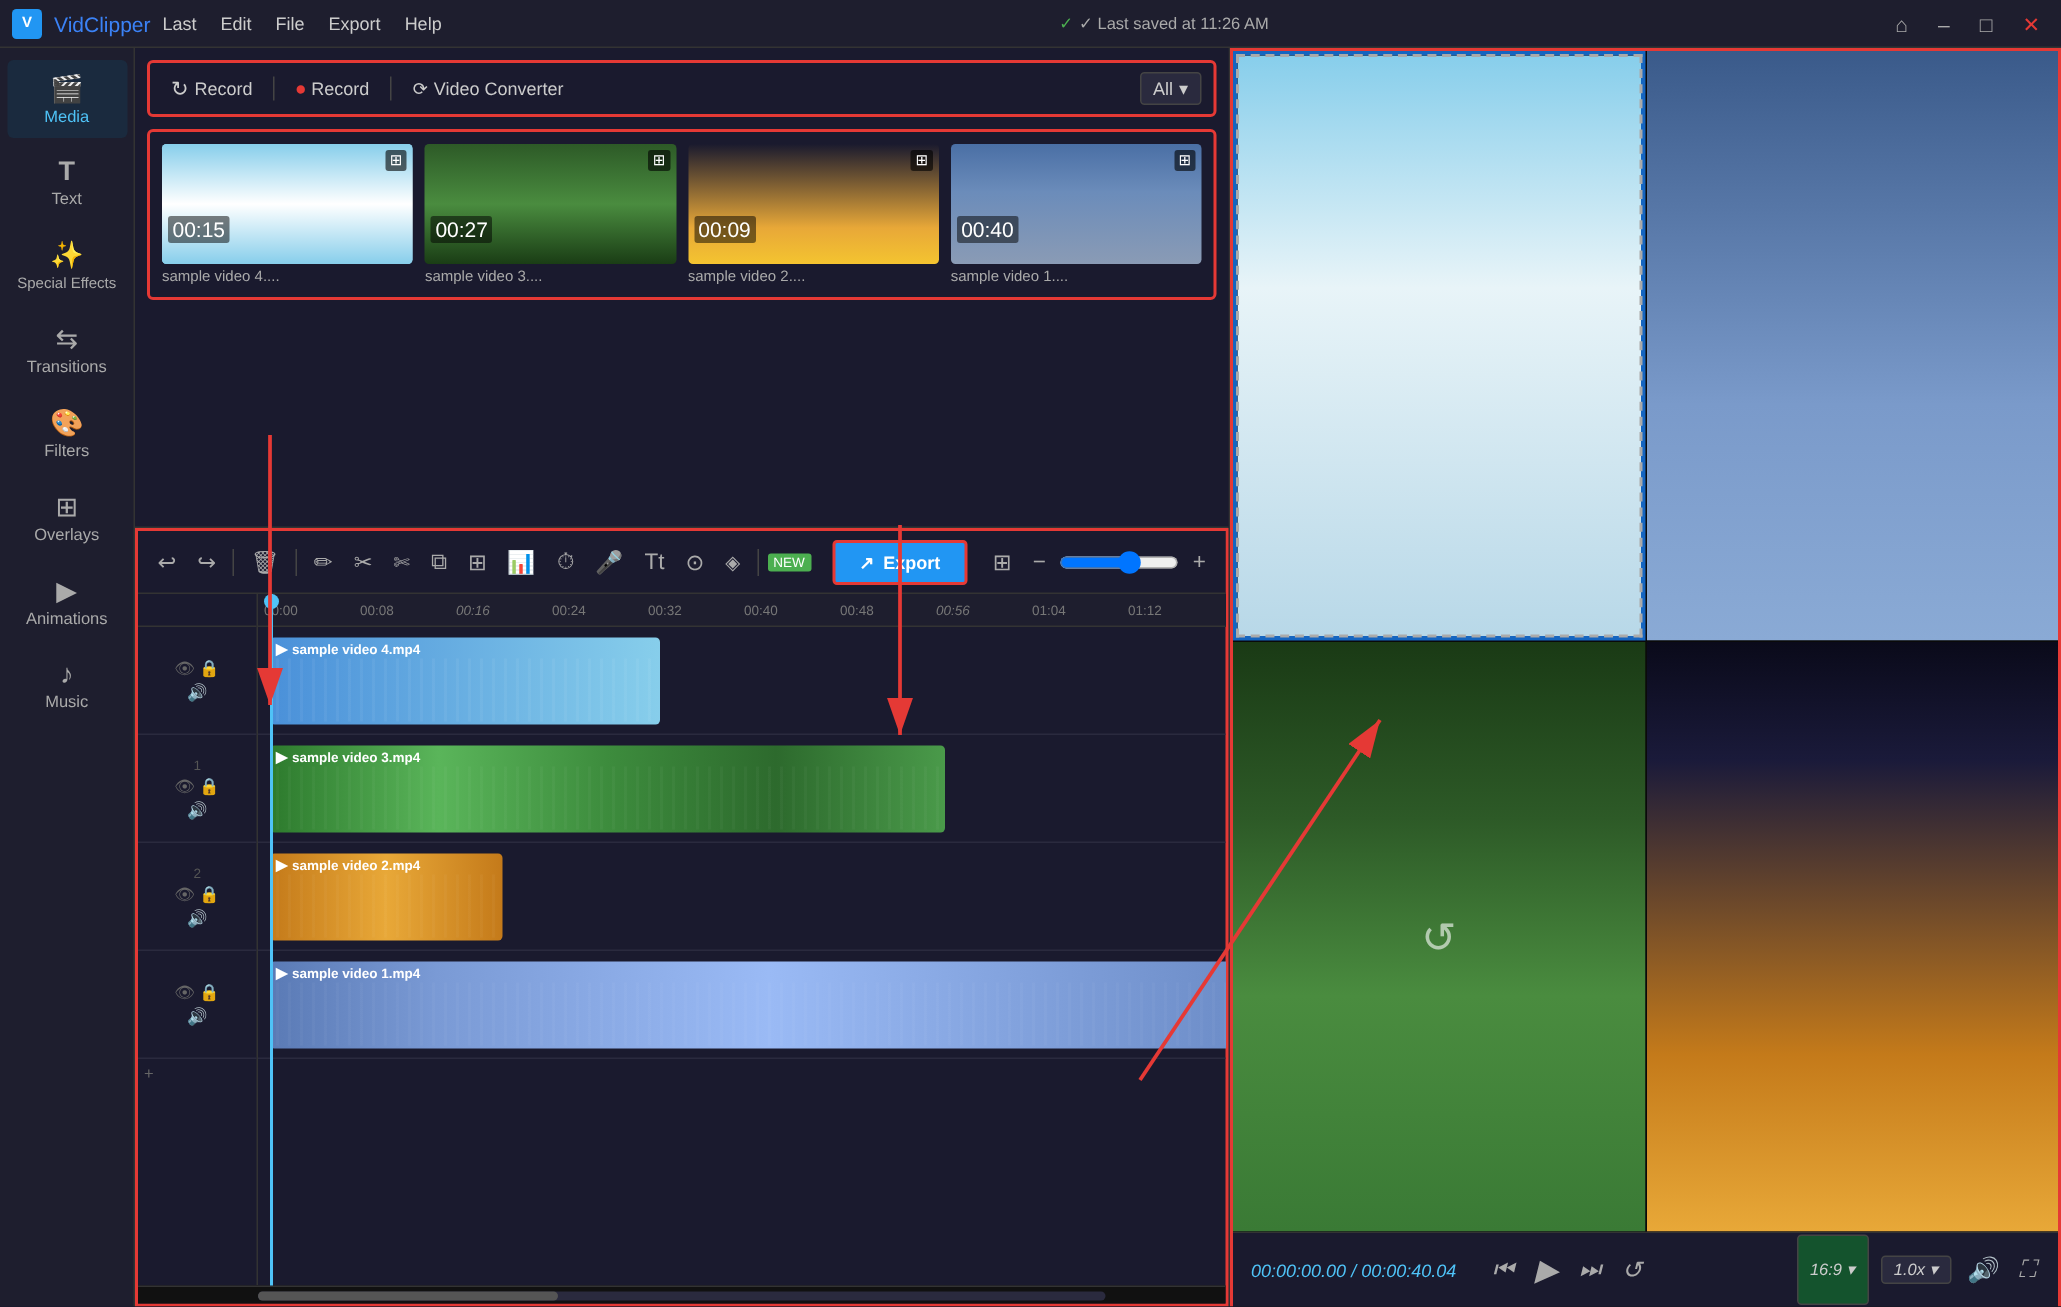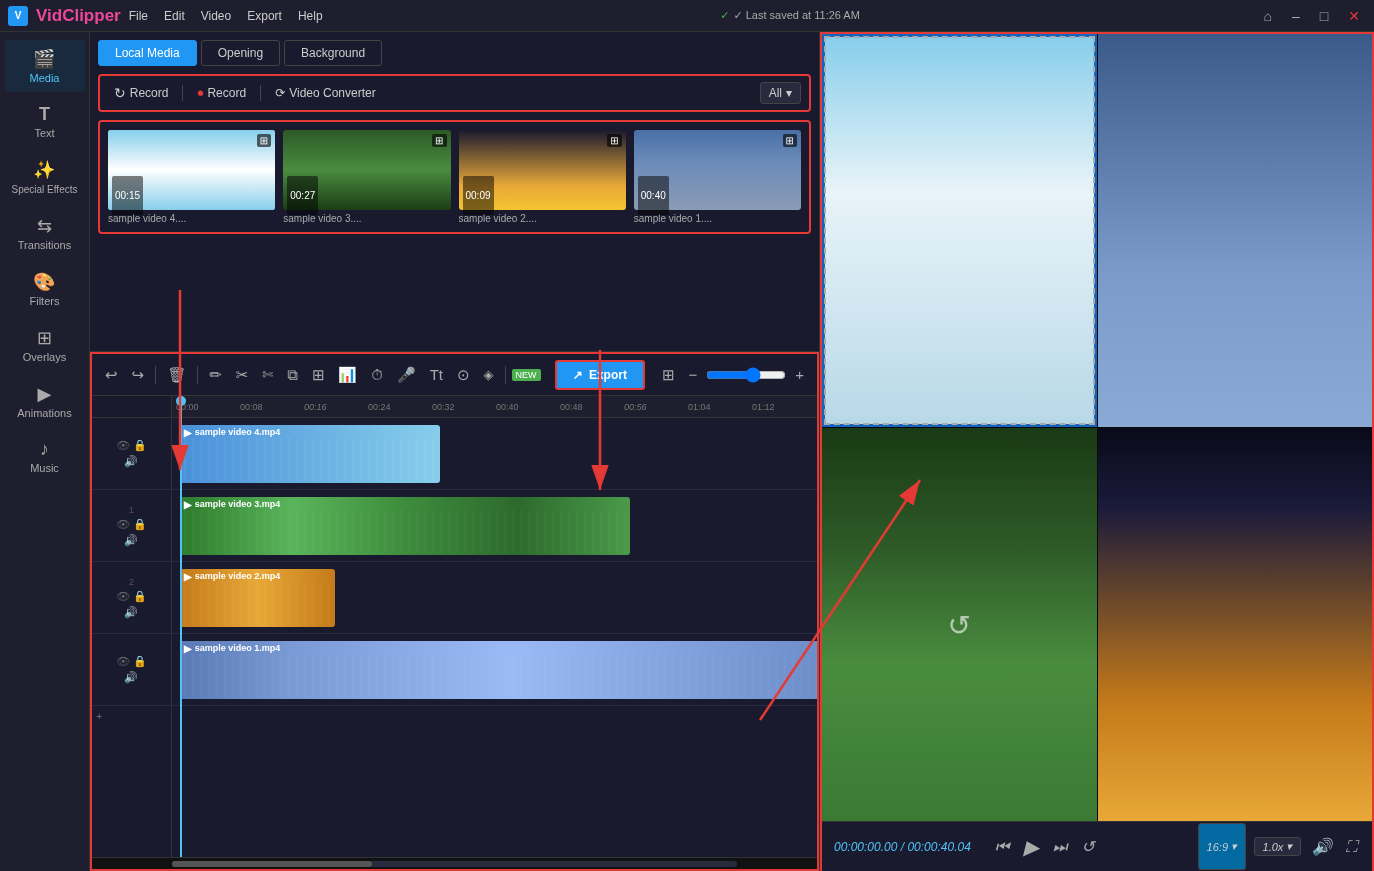--- a/index.html
+++ b/index.html
@@ -41,21 +41,21 @@
     .toolbar-sep { width: 1px; height: 16px; background: #444; }
     .toolbar-spacer { flex: 1; }
     .filter-dropdown { background: #2a2a3e; border: 1px solid #444; color: #ccc; padding: 3px 8px; border-radius: 3px; font-size: 12px; display: flex; align-items: center; gap: 4px; cursor: pointer; }
 
     
     #video-grid { display: grid; grid-template-columns: repeat(4, 1fr); gap: 8px; border: 2px solid #e53935; border-radius: 4px; padding: 8px; }
     .video-thumb { position: relative; cursor: pointer; }
     .video-thumb-img { width: 100%; height: 80px; border-radius: 3px; object-fit: cover; display: flex; align-items: center; justify-content: center; font-size: 24px; }
     .video-thumb-overlay { position: absolute; top: 4px; right: 4px; background: rgba(0,0,0,0.6); border-radius: 2px; padding: 1px 3px; font-size: 10px; color: white; }
     .video-thumb-label { font-size: 10px; color: #aaa; margin-top: 3px; white-space: nowrap; overflow: hidden; text-overflow: ellipsis; }
-    .video-duration { position: absolute; bottom: 9px; left: 4px; font-size: 10px; color: white; background: rgba(0,0,0,0.5); padding: 14px 3px; border-radius: 2px; }
+    .video-duration { position: absolute; bottom: 28px; left: 4px; font-size: 14px; color: white; background: rgba(0,0,0,0.5); padding: 1px 3px; border-radius: 2px; }
     #preview-screen { flex: 1; position: relative; background: #0a0a0a; }
     .preview-grid { display: grid; grid-template-columns: 1fr 1fr; grid-template-rows: 1fr 1fr; height: 100%; gap: 2px; }
     .cell-bg-sky { background: linear-gradient(180deg, #87ceeb 0%, #ffffff 50%, #87ceeb 100%); }
     #preview-controls { height: 50px; background: #1a1a2e; display: flex; align-items: center; padding: 0 12px; gap: 8px; border-top: 1px solid #333; }
     #time-display { color: #4fc3f7; font-size: 12px; min-width: 150px; }
     .ctrl-btn { color: #aaa; cursor: pointer; font-size: 16px; padding: 3px; }
     .aspect-dropdown { background: #2a2a3e; border: 1px solid #444; color: #ccc; padding: 2px 6px; border-radius: 3px; font-size: 11px; display: flex; align-items: center; gap: 2px; }
     .speed-dropdown { background: #2a2a3e; border: 1px solid #444; color: #ccc; padding: 2px 6px; border-radius: 3px; font-size: 11px; display: flex; align-items: center; gap: 2px; }
     .preview-spacer { flex: 1; }
     #preview-outer { width: 554px; display: flex; flex-direction: column; background: #111; border-left: 2px solid #e53935; border-right: 2px solid #e53935; border-top: 2px solid #e53935; }
@@ -93,25 +93,25 @@
     #outer-wrapper { position: relative; width: 1374px; height: 871px; }
   </style>
 </head>
 <body>
 
 <div id="outer-wrapper">
 
   <div id="titlebar">
     <div id="titlebar-left">
       <div id="titlebar-logo">V</div>
-      <span style="font-size:17px;color:#ec4899;font-weight:bold;">VidClipper</span>
+      <span style="font-size:14px;color:#3b82f6;">VidClipper</span>
       <div id="titlebar-menu">
+        <span>Last</span>
+        <span>Edit</span>
         <span>File</span>
-        <span>Edit</span>
-        <span>Video</span>
         <span>Export</span>
         <span>Help</span>
       </div>
     </div>
     <div id="titlebar-status">
       <span style="color:#4CAF50">✓</span>
       <span>✓ Last saved at 11:26 AM</span>
     </div>
     <div id="titlebar-controls">
       <span>⌂</span>
@@ -155,25 +155,20 @@
       <div class="sidebar-item">
         <div class="sidebar-icon">♪</div>
         <span>Music</span>
       </div>
     </div>
 
     <div id="center">
 
       <div id="media-panel">
 
-        <div id="media-tabs">
-          <div class="media-tab active">Local Media</div>
-          <div class="media-tab">Opening</div>
-          <div class="media-tab">Background</div>
-        </div>
 
         <div id="media-toolbar">
           <div class="toolbar-btn">
             <span style="font-size:14px;">↻</span>
             <span>Record</span>
           </div>
           <div class="toolbar-sep"></div>
           <div class="toolbar-btn">
             <span style="color:#e53935;font-size:12px;">⏺</span>
             <span>Record</span>
@@ -411,21 +406,21 @@
         <div id="time-display" style="color:#4fc3f7;font-size:12px;min-width:150px;">
           <span>00:00:00.00</span>
           <span> / </span>
           <span>00:00:40.04</span>
         </div>
         <span class="ctrl-btn">⏮</span>
         <span class="ctrl-btn" style="font-size:20px;">▶</span>
         <span class="ctrl-btn">⏭</span>
         <span class="ctrl-btn">↺</span>
         <div class="preview-spacer" style="flex:1;"></div>
-        <div class="aspect-dropdown" style="background:#0369a1;border:1px solid #444;color:#ccc;padding:16px 8px;border-radius:3px;font-size:11px;display:flex;align-items:center;gap:3px;cursor:pointer;">
+        <div class="aspect-dropdown" style="background:#14532d;border:1px solid #444;color:#ccc;padding:16px 8px;border-radius:3px;font-size:11px;display:flex;align-items:center;gap:3px;cursor:pointer;">
           <span>16:9</span>
           <span>▾</span>
         </div>
         <div class="speed-dropdown" style="background:#2a2a3e;border:1px solid #444;color:#ccc;padding:2px 8px;border-radius:3px;font-size:11px;display:flex;align-items:center;gap:3px;cursor:pointer;">
           <span>1.0x</span>
           <span>▾</span>
         </div>
         <span class="ctrl-btn">🔊</span>
         <span class="ctrl-btn">⛶</span>
       </div>

